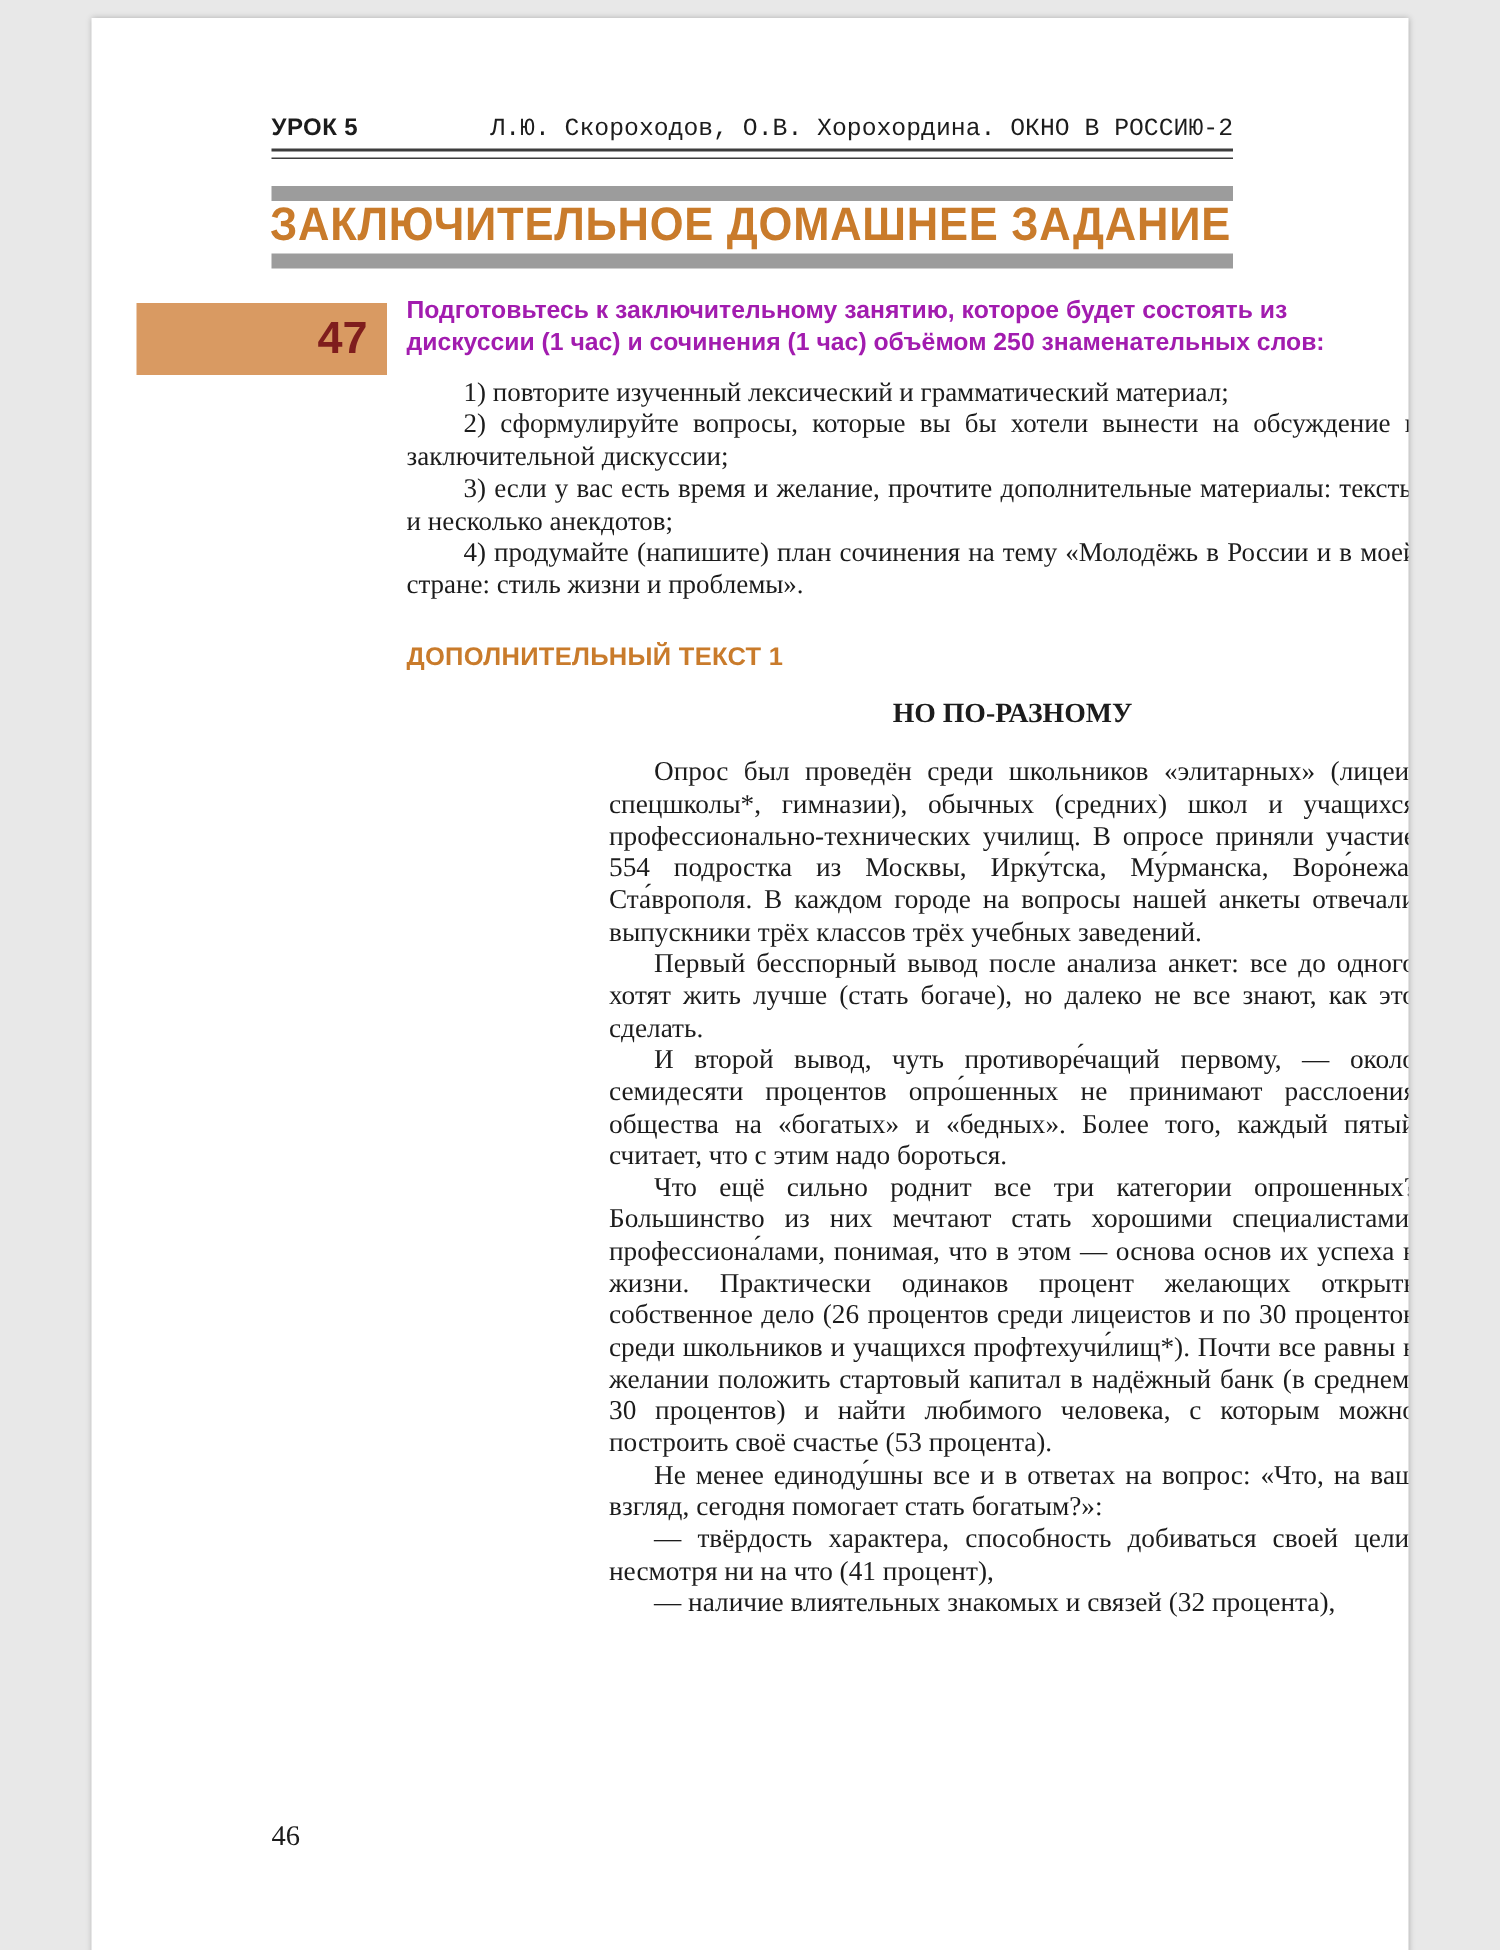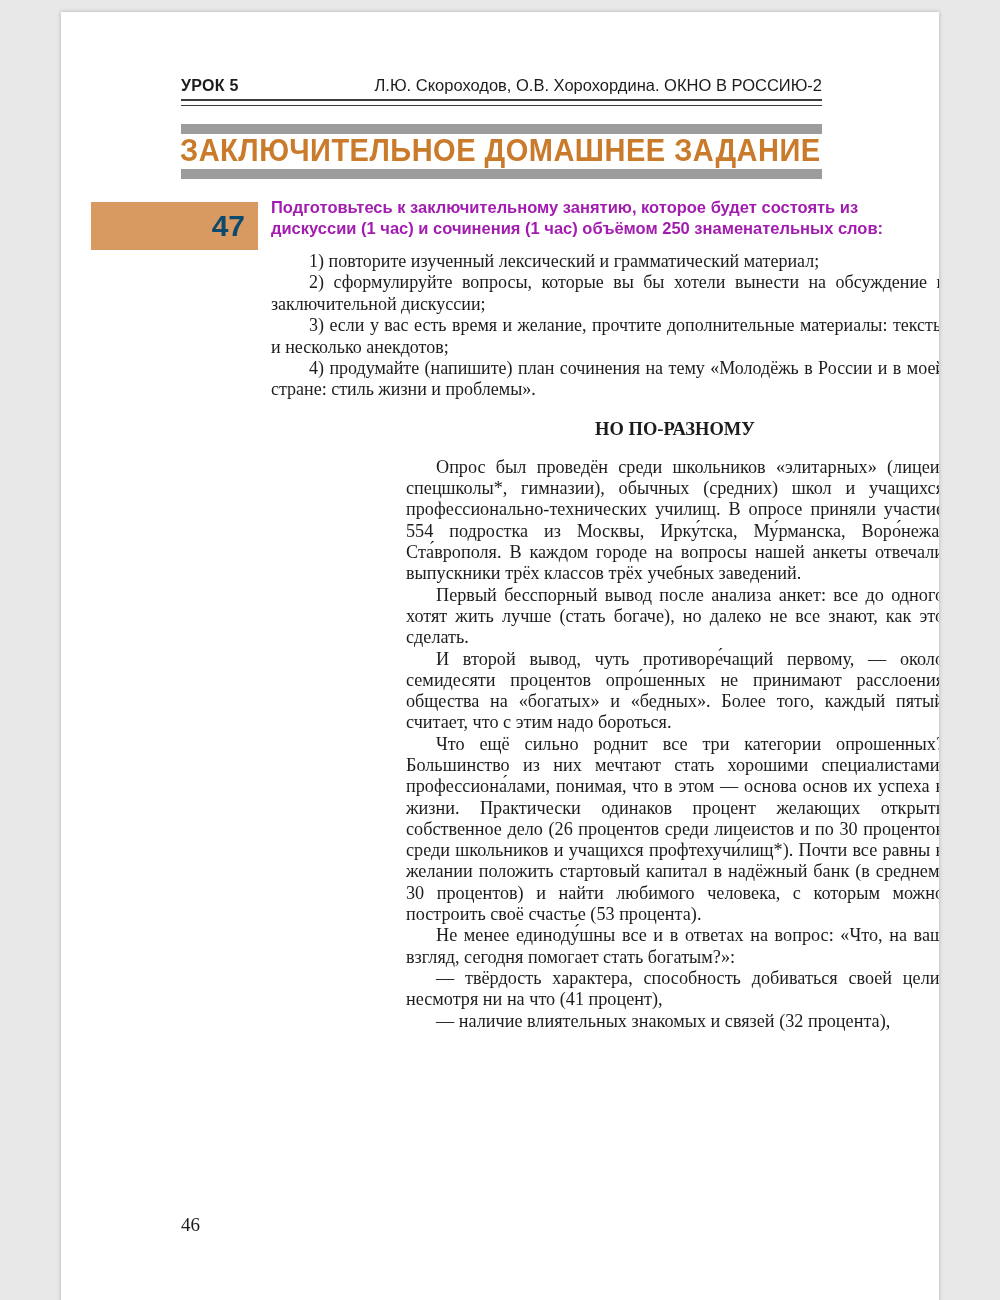--- a/index.html
+++ b/index.html
@@ -25,21 +25,21 @@
   .header-row {
     position: absolute;
     left: 120px; right: 117px; top: 64px;
     display: flex; justify-content: space-between; align-items: baseline;
   }
   .header-left {
     font-family: "Liberation Sans", sans-serif;
     font-weight: bold; font-size: 16px; letter-spacing: .3px;
   }
   .header-right {
-    font-family: Liberation Sans, sans-serif;
+    font-family: Liberation Mono, monospace;
     font-size: 16.5px;
   }
   .double-rule {
     position: absolute;
     left: 120px; right: 117px; top: 87px;
     height: 4px;
     border-top: 2px solid var(--rule-color);
     border-bottom: 1px solid var(--rule-color);
   }
   
@@ -63,21 +63,21 @@
     transform: scaleY(1.08);
     transform-origin: top left;
     white-space: nowrap;
   }
   
   .num-box {
     position: absolute;
     left: 30px; top: 190px;
     width: 167px; height: 48px;
     background: var(--tan-box);
-    color: #0c4a6e;
+    color: #7f1d1d;
     font-family: "Liberation Sans", sans-serif;
     font-weight: bold;
     font-size: 30px;
     display: flex; align-items: center; justify-content: flex-end;
     padding-right: 13px;
     box-sizing: border-box;
   }
   
   .content {
     position: absolute;
@@ -156,20 +156,21 @@
 
     <p class="instruction bold-sans">Подготовьтесь к заключительному занятию, которое будет состоять из дискуссии (1 час) и сочинения (1 час) объёмом 250 знаменательных слов:</p>
 
     <div class="list">
         <p class="body-p">1) повторите изученный лексический и грамматический материал;</p>
         <p class="body-p">2) сформулируйте вопросы, которые вы бы хотели вынести на обсуждение в заключительной дискуссии;</p>
         <p class="body-p">3) если у вас есть время и желание, прочтите дополнительные материалы: тексты и несколько анекдотов;</p>
         <p class="body-p">4) продумайте (напишите) план сочинения на тему «Молодёжь в России и в моей стране: стиль жизни и проблемы».</p>
       </div>
 
+    <h2 class="supp-heading">ДОПОЛНИТЕЛЬНЫЙ ТЕКСТ 1</h2>
 
 
     <div class="article">
       <div class="article-title">
         <div>НО ПО-РАЗНОМУ</div>
       </div>
       <div>
           <p class="body-p">Опрос был проведён среди школьников «элитарных» (лицеи, спецшколы*, гимназии), обычных (средних) школ и учащихся профессионально-технических училищ. В опросе приняли участие 554 подростка из Москвы, Ирку́тска, Му́рманска, Воро́нежа, Ста́врополя. В каждом городе на вопросы нашей анкеты отвечали выпускники трёх классов трёх учебных заведений.</p>
           <p class="body-p">Первый бесспорный вывод после анализа анкет: все до одного хотят жить лучше (стать богаче), но далеко не все знают, как это сделать.</p>
           <p class="body-p">И второй вывод, чуть противоре́чащий первому, — около семидесяти процентов опро́шенных не принимают расслоения общества на «богатых» и «бедных». Более того, каждый пятый считает, что с этим надо бороться.</p>

